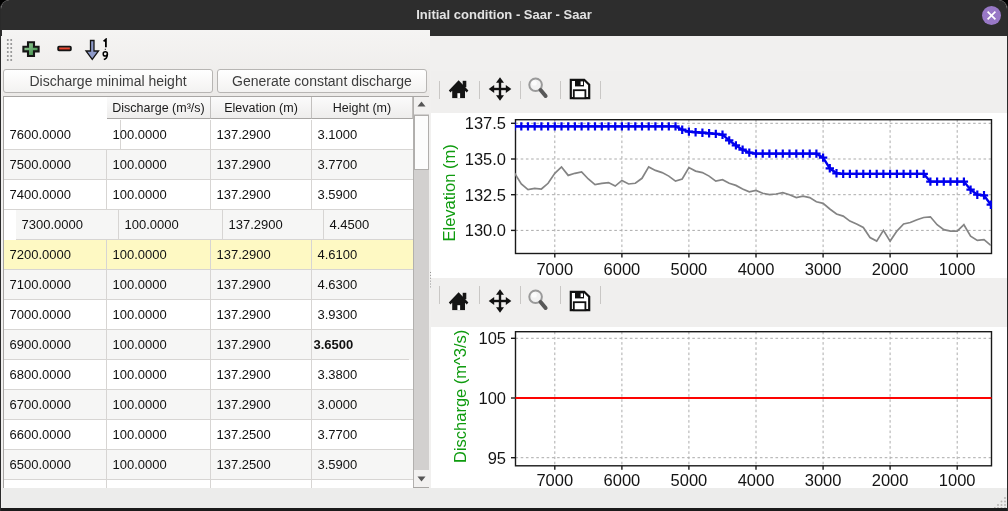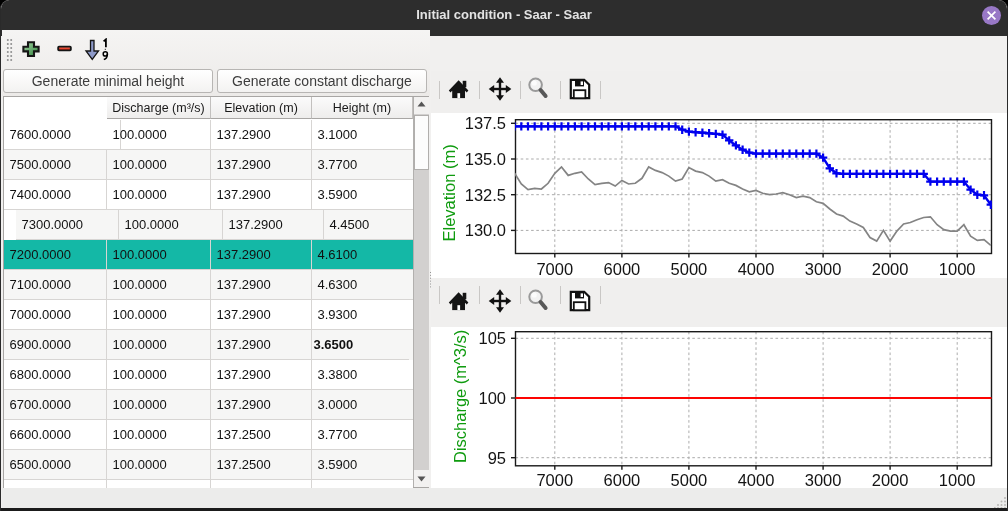--- a/index.html
+++ b/index.html
@@ -52,21 +52,21 @@
         </linearGradient>
       </defs>
       <path d="M7 4.2h6v4.6h4.6v4.6h-4.6v4.6H7v-4.6H2.4V8.8H7z" fill="url(#gg)" stroke="#151515" stroke-width="2.1"></path>
       <rect x="37.2" y="8.6" width="12.6" height="3.8" rx="0.8" fill="url(#rg)" stroke="#151515" stroke-width="1.9"></rect>
       <path d="M69.5 2.5V13H65l6.25 8.3L77.5 13H73V2.5z" fill="#8d99c8" stroke="#151515" stroke-width="1.3"></path>
       <path d="M82.6 3.4l2.3-2v7.8" fill="none" stroke="#000" stroke-width="1.8"></path>
       <circle cx="84.3" cy="15.9" r="2.1" fill="none" stroke="#000" stroke-width="1.5"></circle>
       <path d="M86.4 15.9c0 3.6-0.8 4.9-3.6 5.5" fill="none" stroke="#000" stroke-width="1.5"></path>
       <line x1="84.3" y1="10.8" x2="84.3" y2="13.2" stroke="#000" stroke-width="1" stroke-dasharray="1 1.3"></line>
     </svg>
-  <div class="btn" style="left:2px;top:69px;width:210px;">Generate minimal height</div>
+  <div class="btn" style="left:2px;top:69px;width:210px;">Discharge minimal height</div>
   <div class="btn" style="left:216px;top:69px;width:210px;">Generate constant discharge</div>
 
   <div id="tblwrap">
     <div class="hd" style="left:103px;width:104px;">Discharge (m³/s)</div>
     <div class="hd" style="left:207px;width:101px;">Elevation (m)</div>
     <div class="hd" style="left:308px;width:101px;">Height (m)</div>
     <div class="rw" style="left:0;top:23px;width:409px;background:#ffffff;">
         <div style="left:0;width:117px;">7600.0000</div>
         <div style="left:103px;width:104px;">100.0000</div>
         <div style="left:207px;width:101px;">137.2900</div>
@@ -83,21 +83,21 @@
         <div style="left:103px;width:104px;">100.0000</div>
         <div style="left:207px;width:101px;">137.2900</div>
         <div style="left:308px;width:101px;border-right:none;">3.5900</div>
       </div>
       <div class="rw" style="left:12px;top:113px;width:409px;background:#f6f6f5;">
         <div style="left:0;width:103px;">7300.0000</div>
         <div style="left:103px;width:104px;">100.0000</div>
         <div style="left:207px;width:101px;">137.2900</div>
         <div style="left:308px;width:101px;border-right:none;">4.4500</div>
       </div>
-      <div class="rw" style="left:0;top:143px;width:409px;background:#14b8a6;">
+      <div class="rw" style="left:0;top:143px;width:409px;background:#fef9c3;">
         <div style="left:0;width:103px;">7200.0000</div>
         <div style="left:103px;width:104px;">100.0000</div>
         <div style="left:207px;width:101px;">137.2900</div>
         <div style="left:308px;width:101px;border-right:none;">4.6100</div>
       </div>
       <div class="rw" style="left:0;top:173px;width:409px;background:#f6f6f5;">
         <div style="left:0;width:103px;">7100.0000</div>
         <div style="left:103px;width:104px;">100.0000</div>
         <div style="left:207px;width:101px;">137.2900</div>
         <div style="left:308px;width:101px;border-right:none;">4.6300</div>

